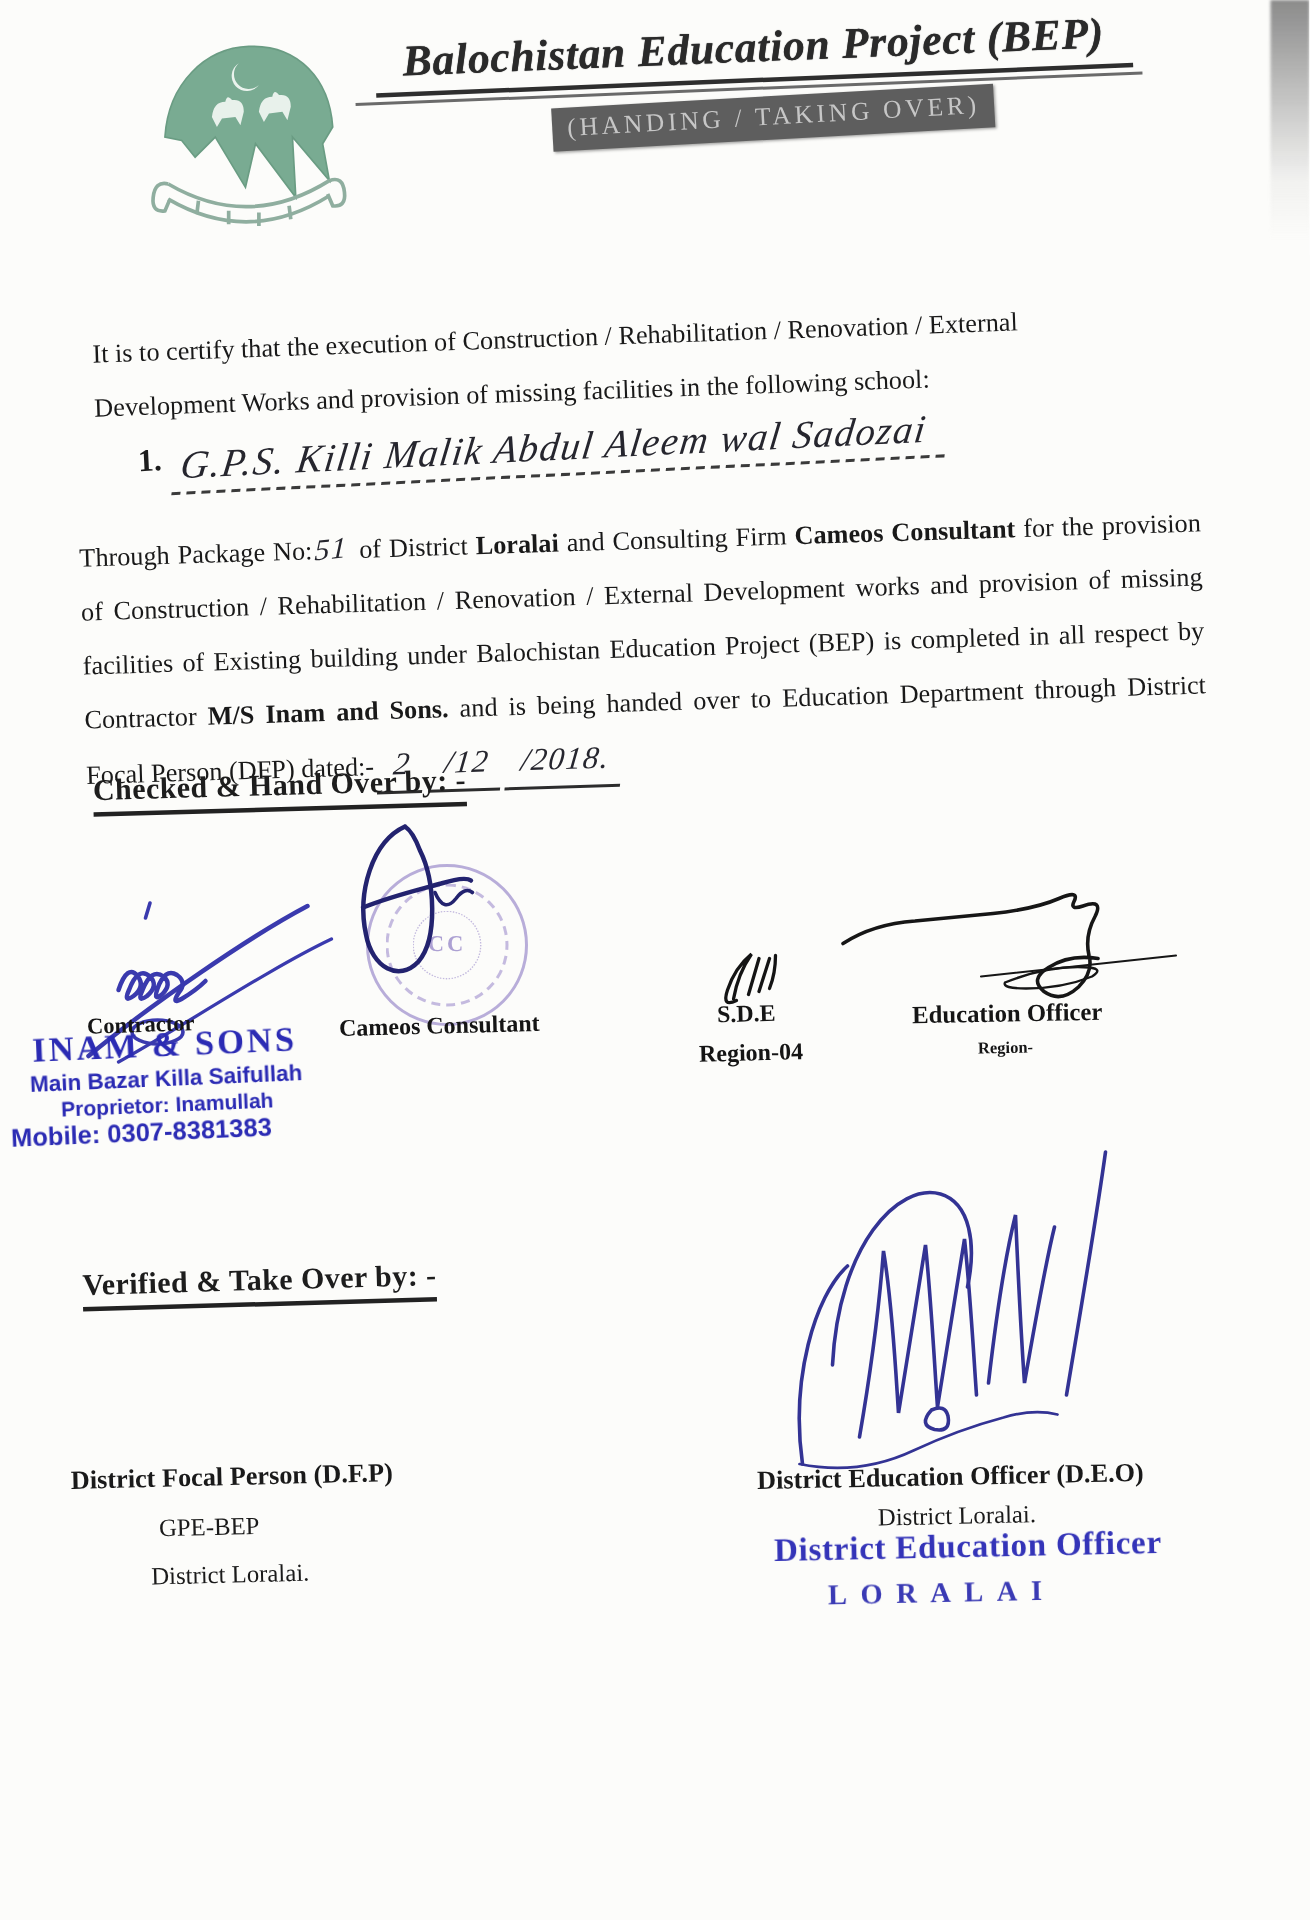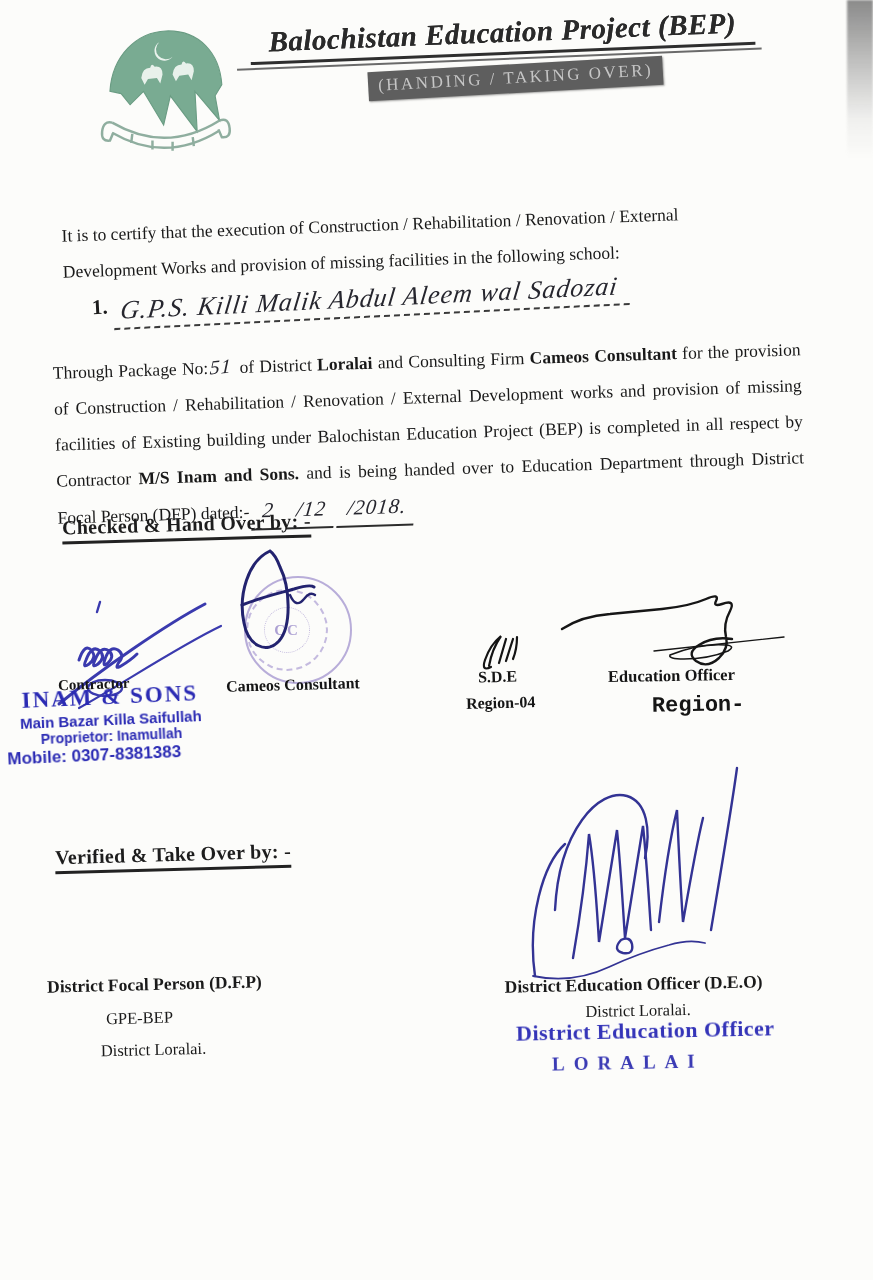--- a/index.html
+++ b/index.html
@@ -41,33 +41,33 @@
   .checked{left:62px;top:513px;transform:rotate(-1.6deg);}
   .verified{left:55px;top:843px;transform:rotate(-1.6deg);}
 
   
   .sig-label{position:absolute;font-weight:bold;color:#151515;font-size:16px;}
   .lbl-contractor{left:58px;top:676px;transform:rotate(-2deg);font-size:15px;z-index:1;}
   .lbl-cameos{left:226px;top:676px;transform:rotate(-1.5deg);}
   .lbl-sde{left:478px;top:668px;transform:rotate(-1.5deg);}
   .lbl-sde-sub{left:466px;top:694px;transform:rotate(-1.5deg);}
   .lbl-eo{left:608px;top:666px;transform:rotate(-1deg);font-size:16.5px;}
-  .lbl-eo-sub{left:652px;top:693px;transform:rotate(-1deg);font-size:22px;font-family:Liberation Mono, monospace;}
+  .lbl-eo-sub{left:652px;top:693px;transform:rotate(-1deg);font-size:11px;}
 
   
   .inam-stamp{position:absolute;left:6px;top:684px;width:210px;transform:rotate(-2.5deg);
     color:#2b2bb4;text-align:center;z-index:2;filter:blur(.2px);}
   .inam-l0{font-size:23px;font-weight:bold;letter-spacing:2px;font-family:"Liberation Serif",serif;}
   .inam-l1{font-size:15px;font-weight:bold;font-family:"Liberation Sans",sans-serif;margin-top:1px;}
   .inam-l2{font-size:14px;font-weight:bold;font-family:"Liberation Sans",sans-serif;}
   .inam-l3{font-size:17px;font-weight:bold;font-family:"Liberation Sans",sans-serif;text-align:left;margin-top:1px;}
 
   
   .round-stamp{position:absolute;left:244px;top:576px;width:104px;height:104px;border-radius:50%;
-    border:2px solid rgba(128,108,190,.55);display:flex;align-items:center;
+    border:2px solid rgba(128,108,190,.55);display:flex;align-items:center;justify-content:center;
     filter:blur(.4px);z-index:0;}
   .round-stamp .ring2{width:78px;height:78px;border-radius:50%;border:2px dashed rgba(128,108,190,.45);
     display:flex;align-items:center;justify-content:center;}
   .round-stamp .ring3{width:44px;height:44px;border-radius:50%;border:1.5px dotted rgba(128,108,190,.45);
     display:flex;align-items:center;justify-content:center;color:rgba(120,100,185,.6);
     font-size:15px;font-weight:bold;letter-spacing:2px;}
 
   svg.sig{position:absolute;overflow:visible;}
 
   

